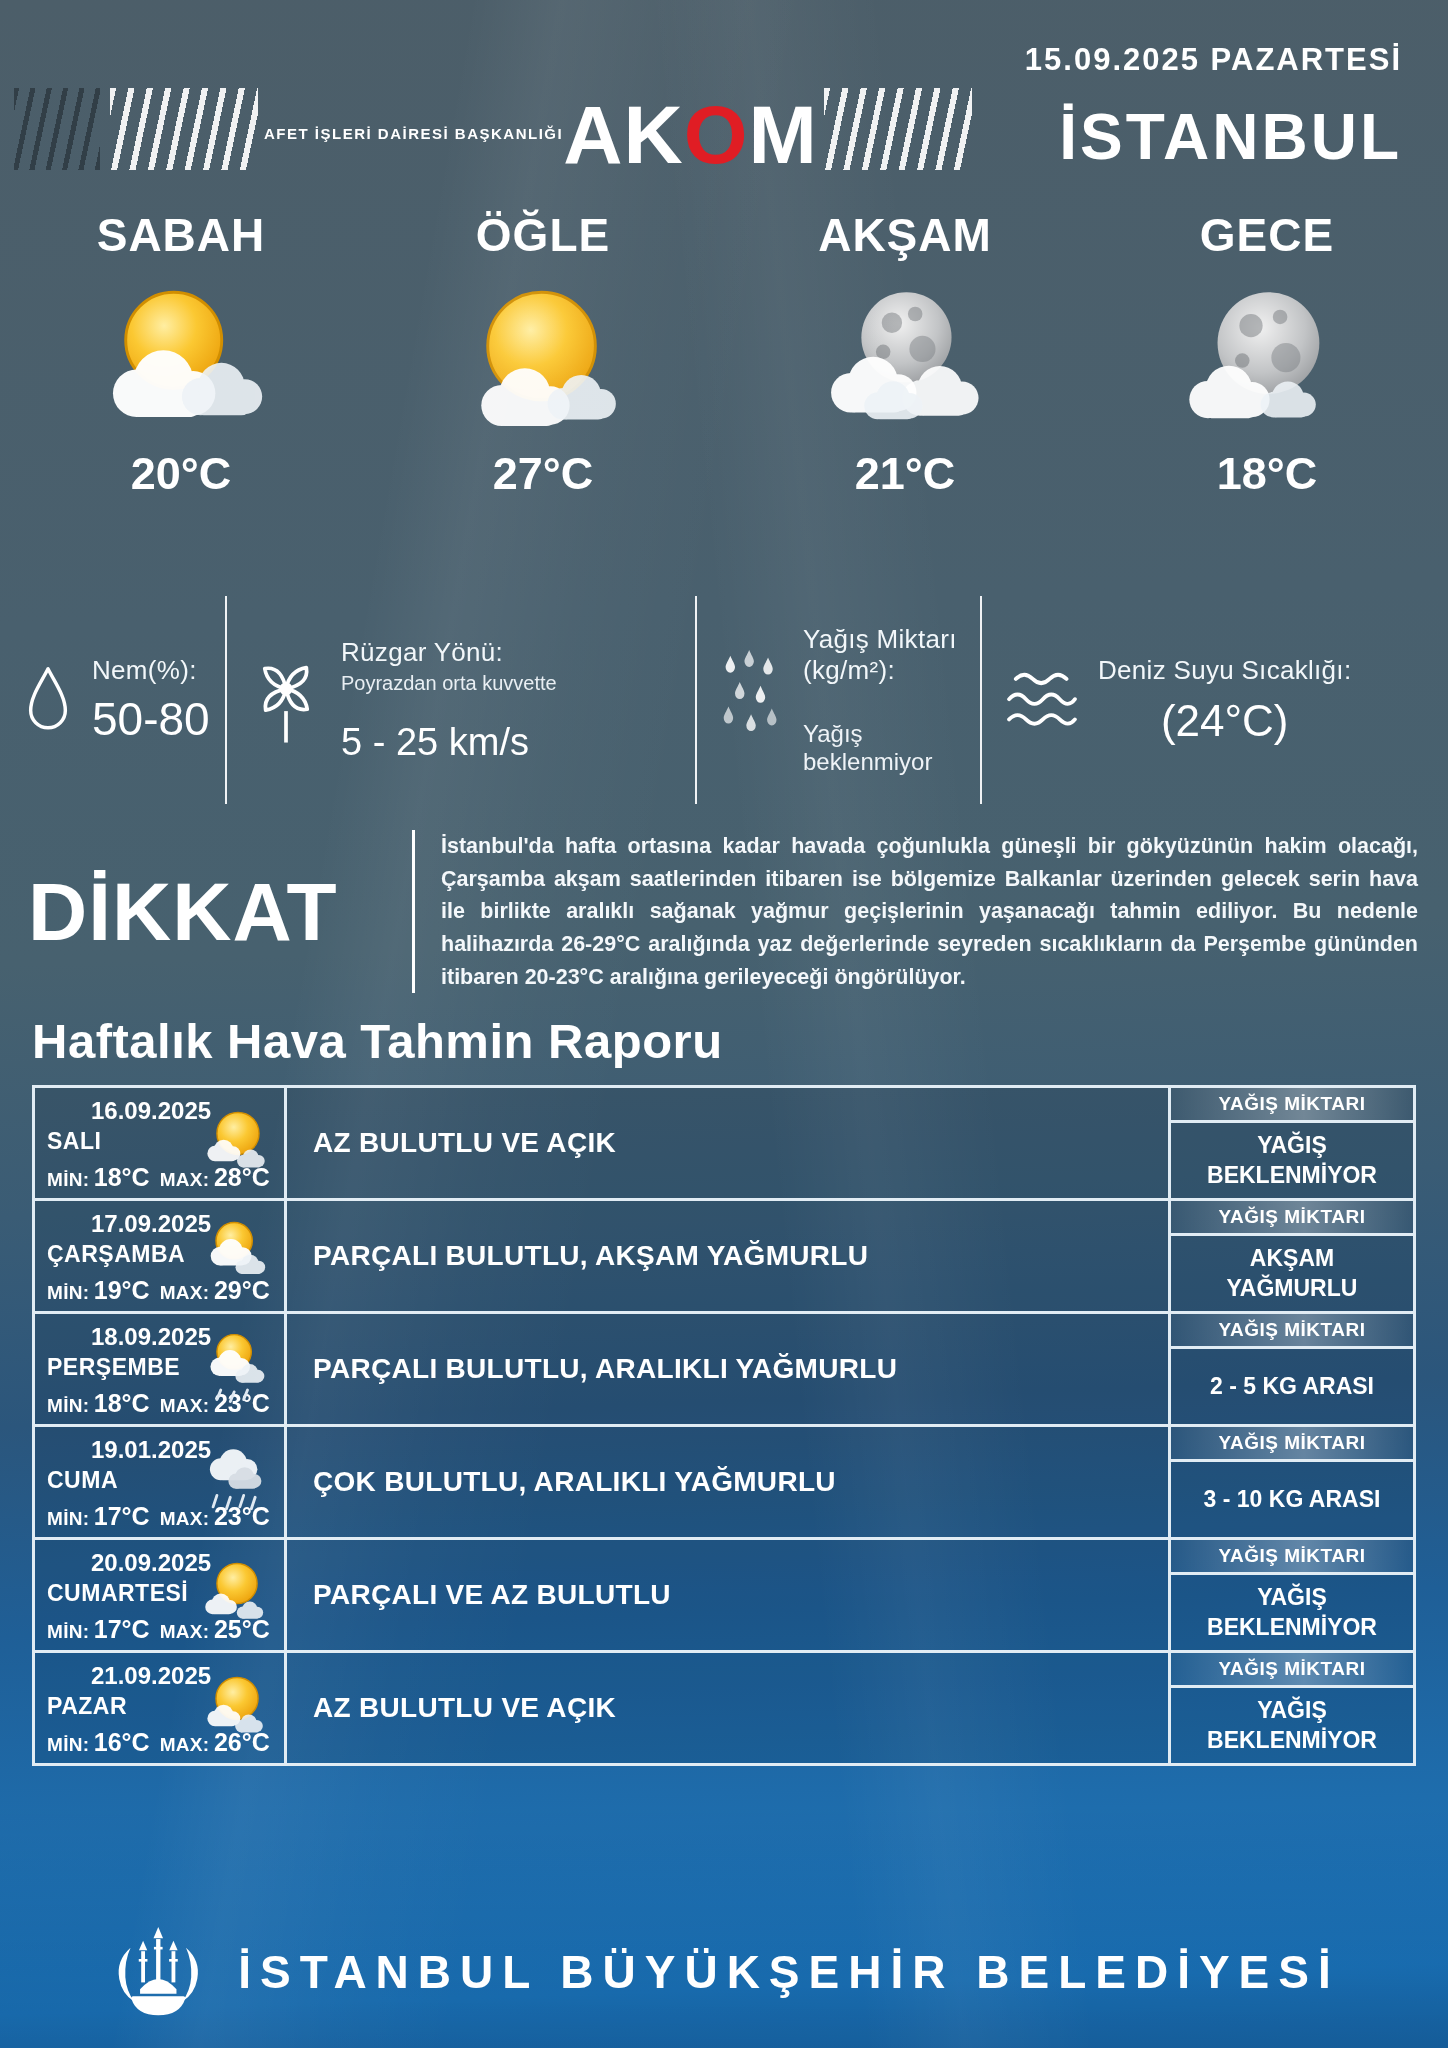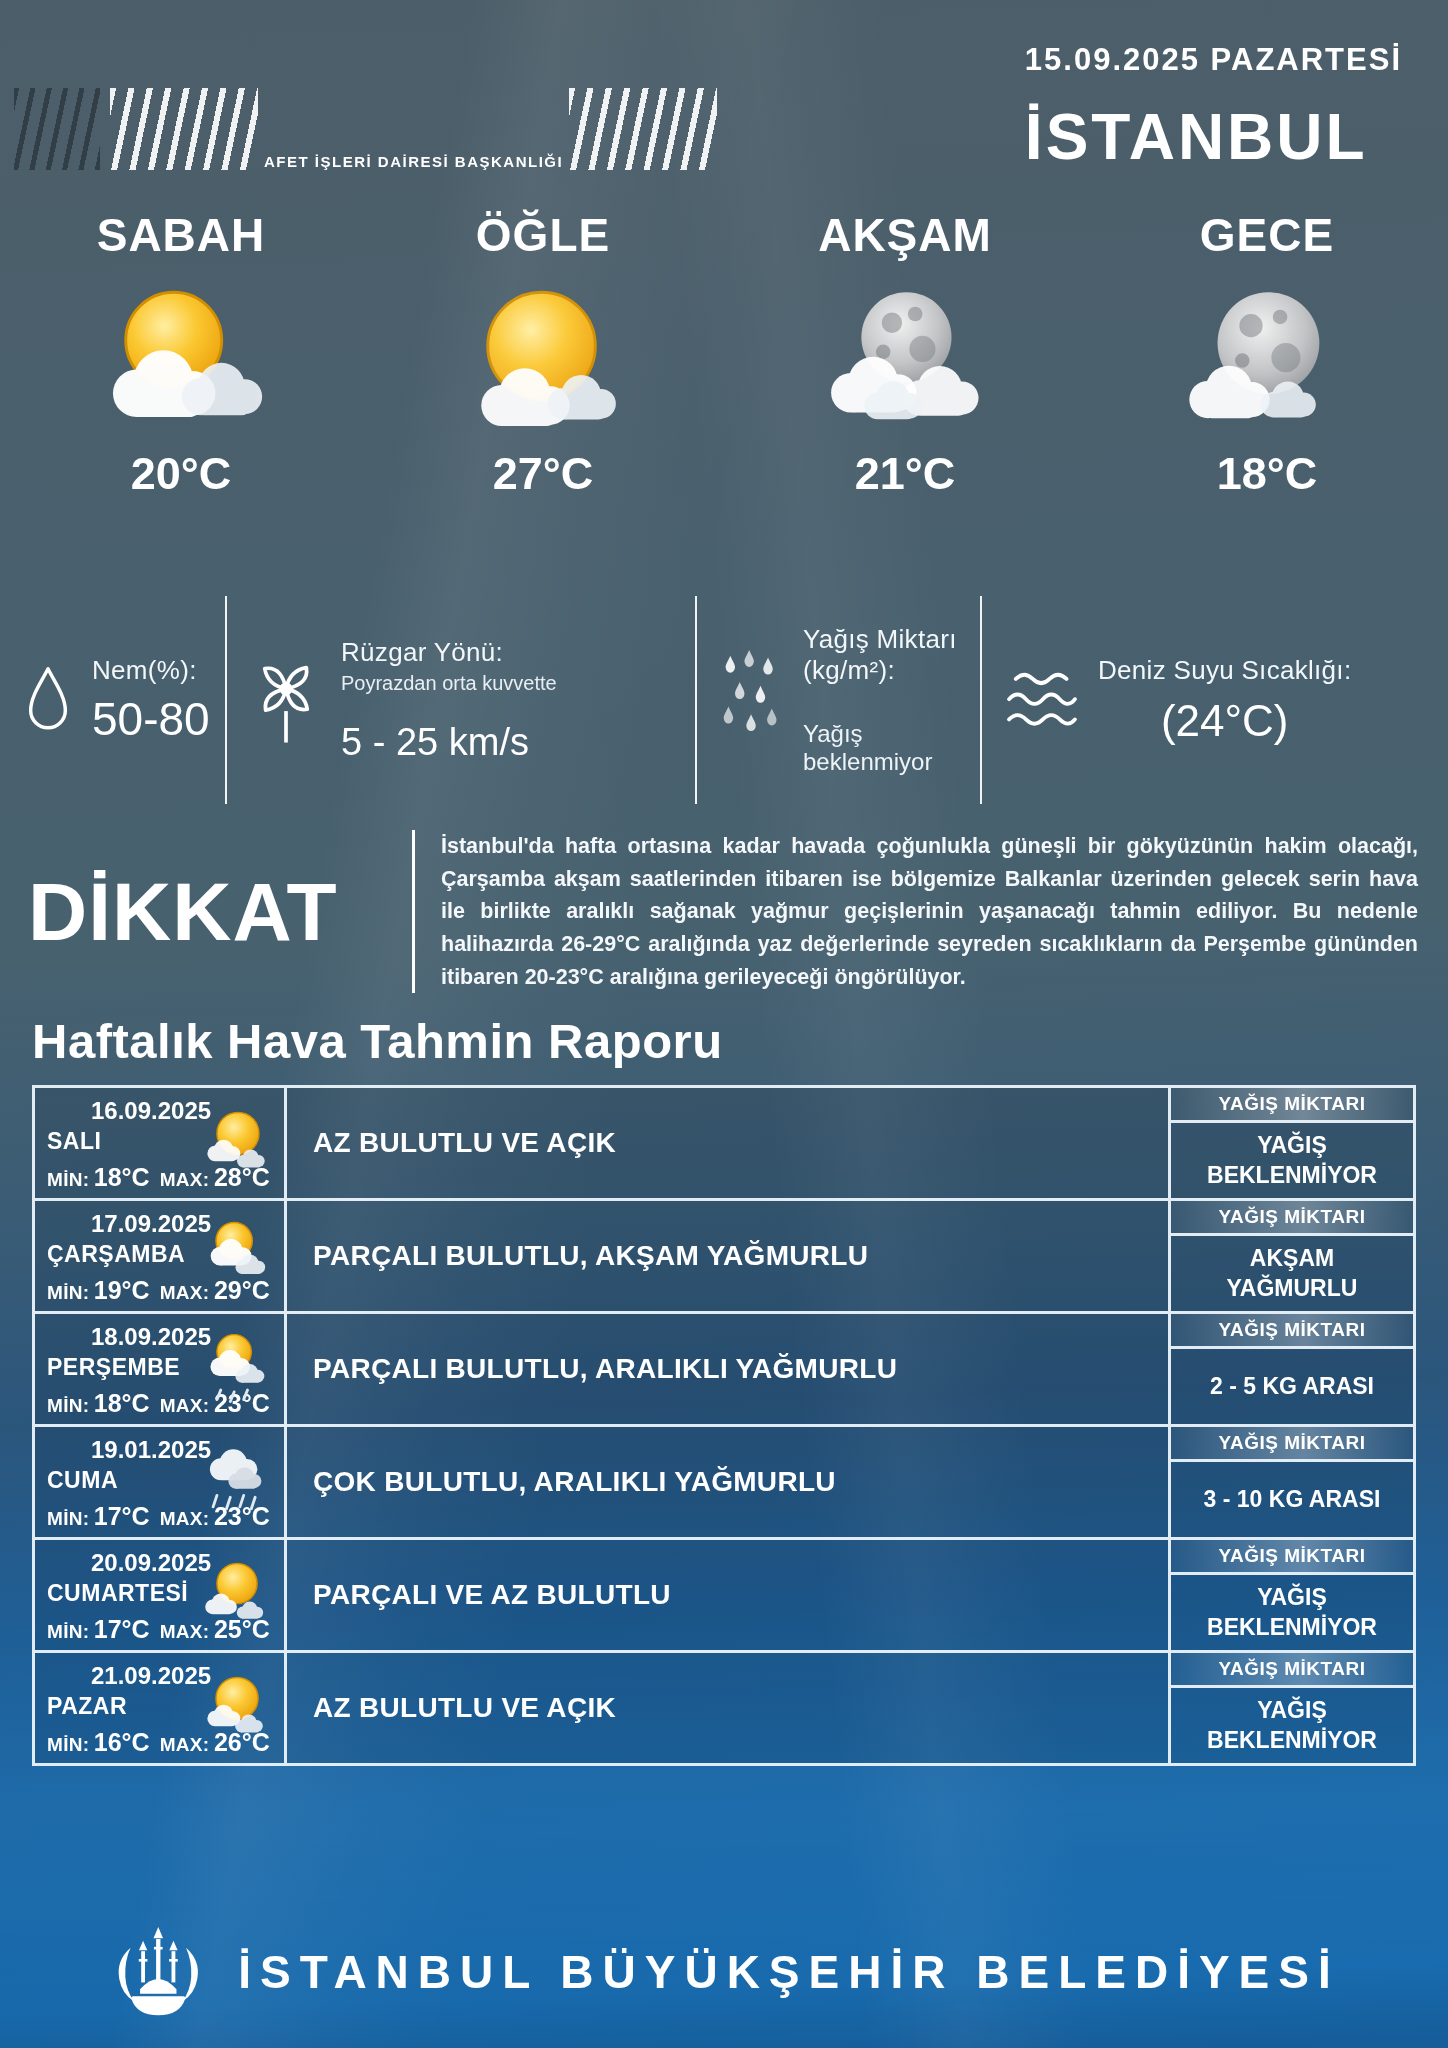--- a/index.html
+++ b/index.html
@@ -34,21 +34,21 @@
   .top { position:relative; display:flex; justify-content:space-between; padding:30px 46px 0 14px; }
   .brand { display:flex; align-items:flex-end; }
   .stripes { width:148px; height:82px; margin-bottom:4px;
     background:repeating-linear-gradient(102deg, rgba(255,255,255,.92) 0 6px, transparent 6px 18px); }
   .stripes-dark { width:86px; height:82px; margin-right:10px; margin-bottom:4px;
     background:repeating-linear-gradient(102deg, rgba(28,36,42,.55) 0 5px, transparent 5px 16px); }
   .brand-center { display:flex; flex-direction:row; align-items:center; margin:0 6px; }
   .agency { font-size:15px; font-weight:700; letter-spacing:1.5px; margin-bottom:4px; white-space:nowrap; }
   .akom { font-size:82px; font-weight:800; letter-spacing:1px; line-height:.95; }
   .akom .o-red { color:#e01d24; }
-  .datecity { text-align:left; padding-top:12px;margin-left:48px; }
+  .datecity { text-align:right; padding-top:12px;margin-left:48px; }
   .hdate { font-size:31px; font-weight:700; letter-spacing:2px; }
   .hcity { font-size:64px; font-weight:800; letter-spacing:3px; margin-top:22px; }
   
   .dayparts { display:grid; grid-template-columns:repeat(4,1fr); margin-top:34px; text-align:center; }
   .dp-label { font-size:46px; font-weight:800; letter-spacing:1px; }
   .dp-icon { height:168px; margin-top:16px; display:flex; align-items:center; justify-content:center; }
   .dp-icon svg { width:190px; height:160px; }
   .dp-temp { font-size:45px; font-weight:700; margin-top:2px; }
   
   .infobar { display:grid; grid-template-columns:225px 470px 285px 1fr; margin-top:96px; height:208px; }
@@ -120,20 +120,21 @@
 </svg>
 
 <div class="page">
 
   <div class="top">
     <div class="brand">
       <div class="stripes-dark"></div>
       <div class="stripes"></div>
       <div class="brand-center">
         <div class="agency">AFET İŞLERİ DAİRESİ BAŞKANLIĞI</div>
+        <div class="akom"><span>AK</span><span class="o-red">O</span><span>M</span></div>
       </div>
       <div class="stripes"></div>
     </div>
     <div class="datecity">
       <div class="hdate">15.09.2025 PAZARTESİ</div>
       <div class="hcity">İSTANBUL</div>
     </div>
   </div>
 
   <div class="dayparts">

